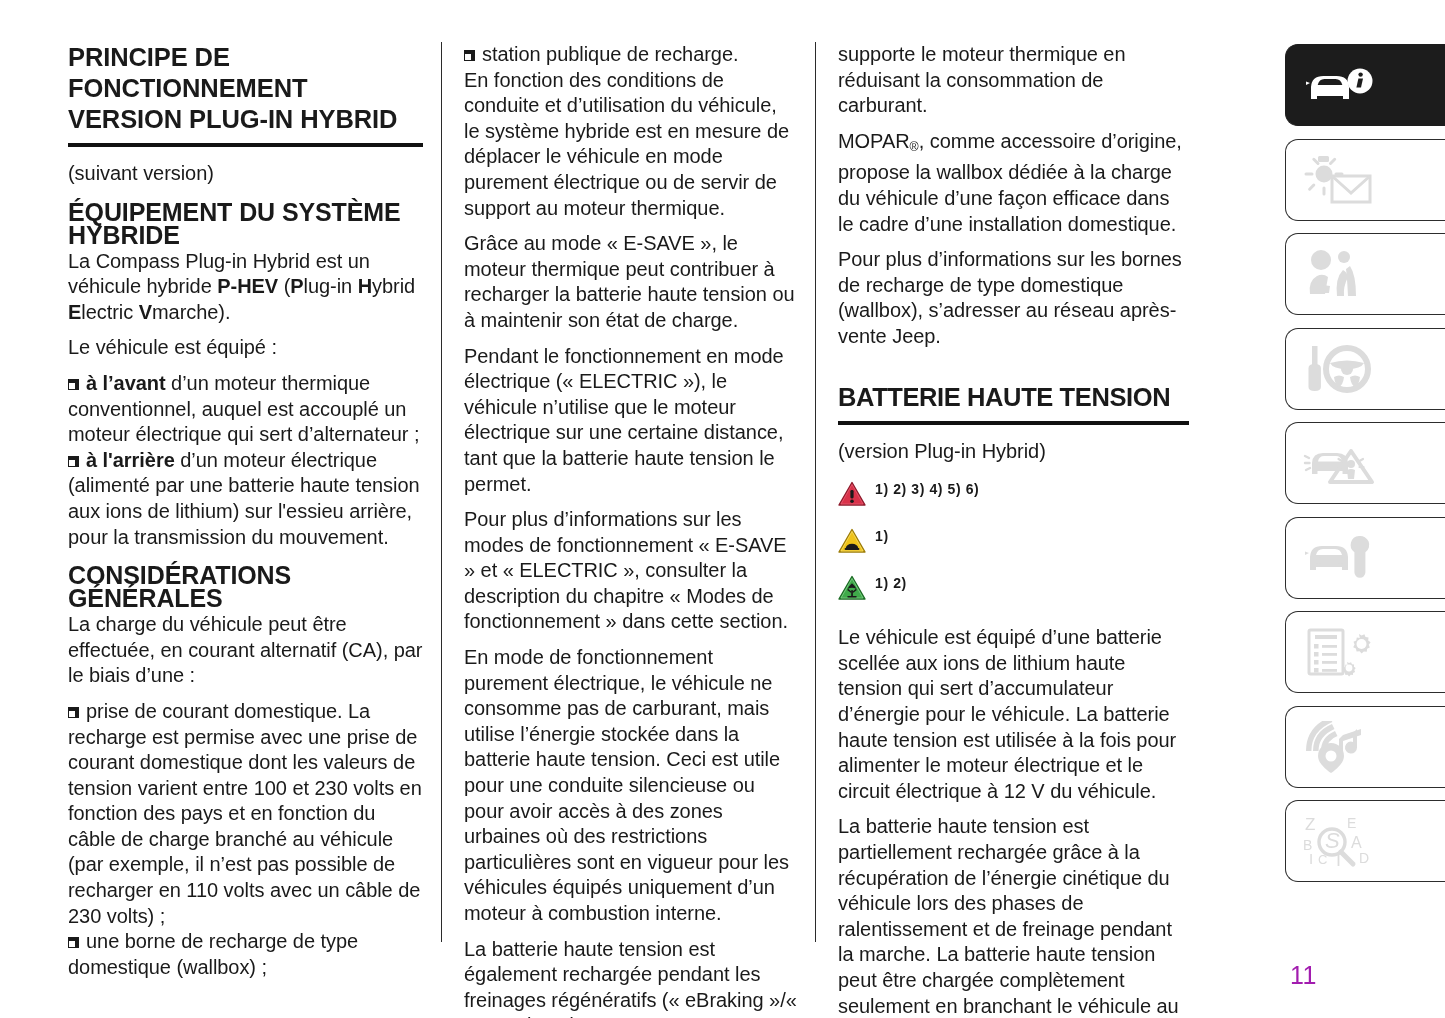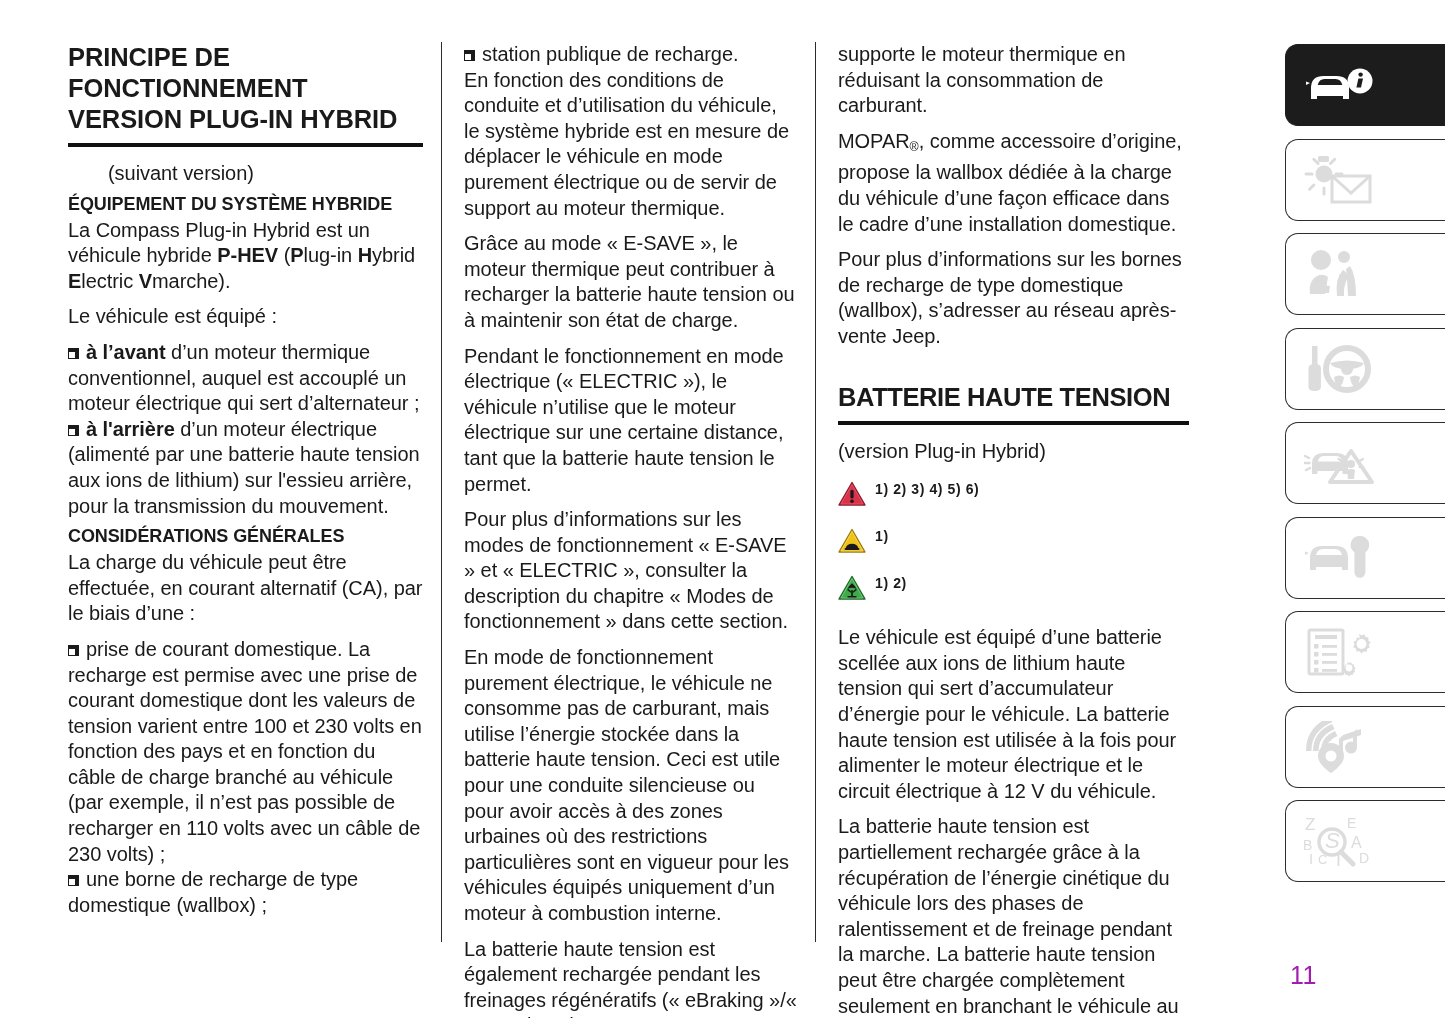--- a/index.html
+++ b/index.html
@@ -52,24 +52,24 @@
     font-weight: 800;
     letter-spacing: -0.1px;
     margin: 0 0 0 0;
     padding: 0 0 8px 0;
     border-bottom: 4px solid #111;
     text-transform: uppercase;
   }
   h1.chapter.tight { letter-spacing: -0.4px; }
 
   h2.sub {
-    font-size: 18px;
+    font-size: 25px;
     line-height: 23px;
     font-weight: 800;
-    margin: 6px 0 2px 0;
+    margin: 14px 0 2px 0;
     text-transform: uppercase;
     letter-spacing: -0.1px;
   }
 
   p.body {
     font-size: 20px;
     line-height: 25.6px;
     margin: 0 0 0 0;
     font-weight: 400;
     letter-spacing: -0.05px;
@@ -155,21 +155,21 @@
 <body>
 
 <div class="page">
 
   <div class="columns">
 
     <div class="col col-1">
 
       <h1 class="chapter">PRINCIPE DE FONCTIONNEMENT VERSION PLUG-IN HYBRID</h1>
 
-      <p class="body" style="margin-top:14px;margin-left:40px;">(suivant version)</p>
+      <p class="body" style="margin-top:14px;">(suivant version)</p>
 
       <h2 class="sub">ÉQUIPEMENT DU SYSTÈME HYBRIDE</h2>
 
       <p class="body"><span>La Compass Plug-in Hybrid est un véhicule hybride </span><span class="b">P-HEV</span><span> (</span><span class="b">P</span><span>lug-in </span><span class="b">H</span><span>ybrid </span><span class="b">E</span><span>lectric </span><span class="b">V</span><span>marche).</span></p>
 
       <p class="body small-gap">Le véhicule est équipé :</p>
 
       <p class="body small-gap"><span class="bullet"></span><span class="b">à l’avant</span><span> d’un moteur thermique conventionnel, auquel est accouplé un moteur électrique qui sert d’alternateur ;</span></p>
 
       <p class="body"><span class="bullet"></span><span class="b">à l'arrière</span><span> d’un moteur électrique (alimenté par une batterie haute tension aux ions de lithium) sur l'essieu arrière, pour la transmission du mouvement.</span></p>

